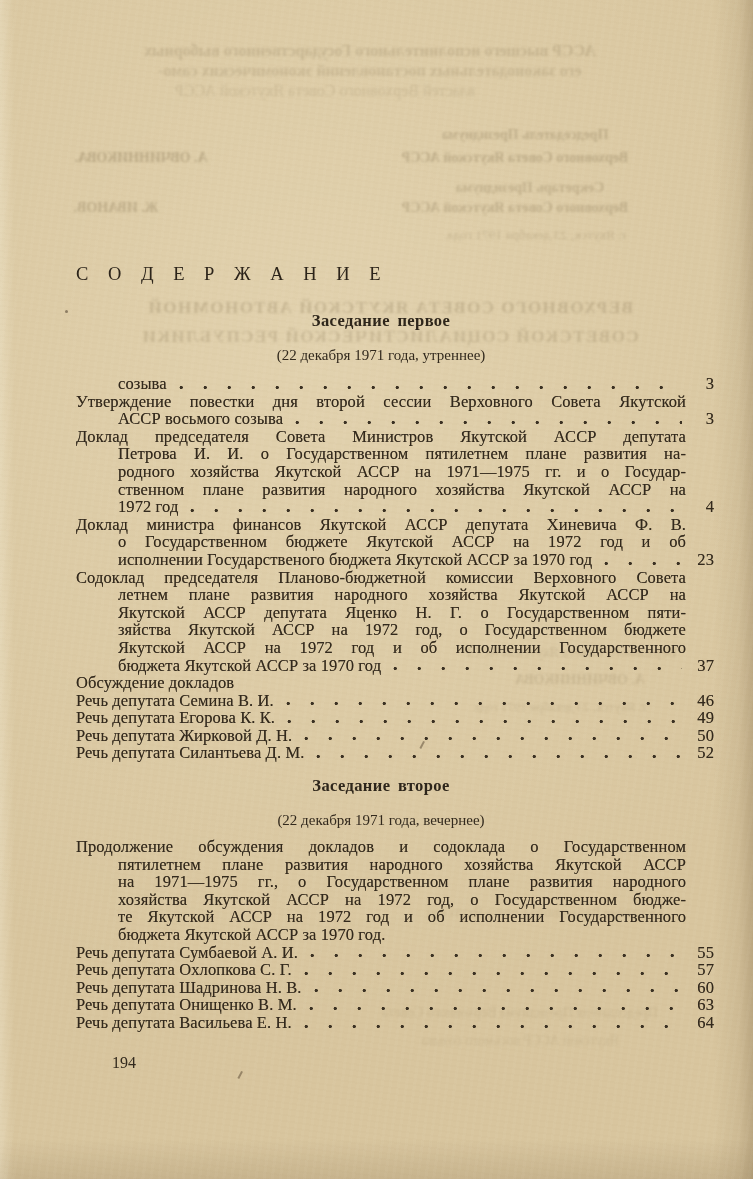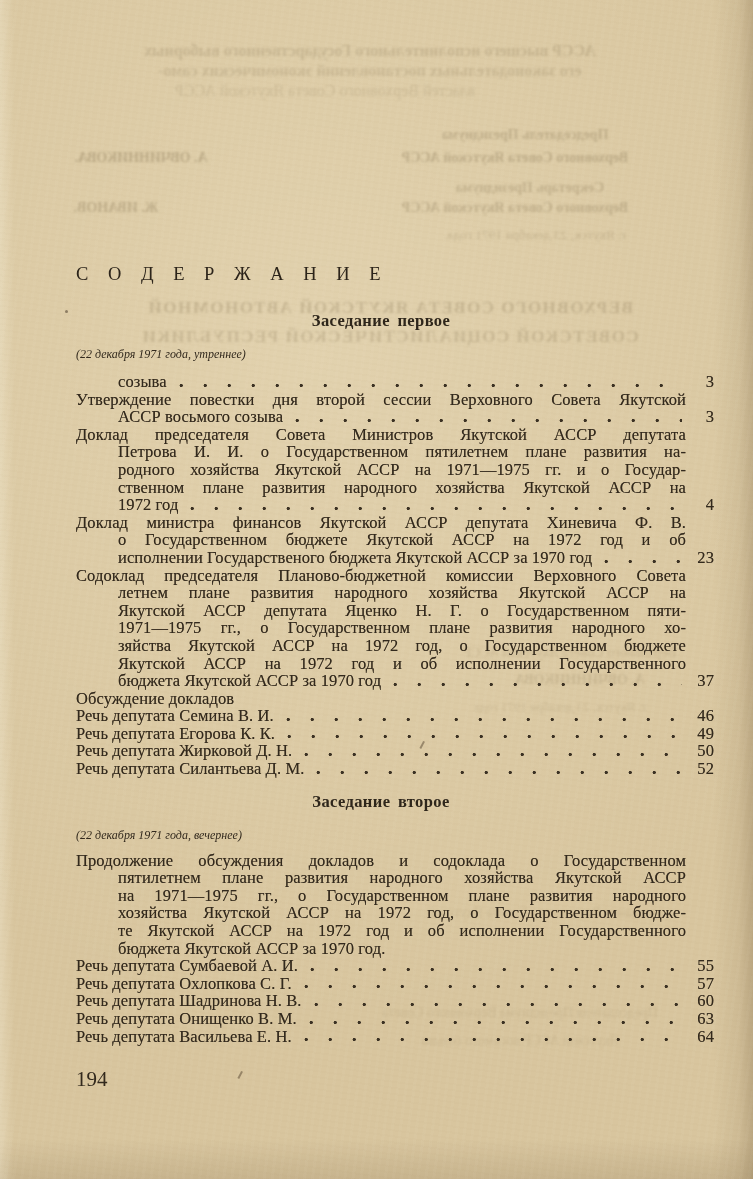--- a/index.html
+++ b/index.html
@@ -40,23 +40,22 @@
     text-align:center;
     font-weight:bold;
     font-size:16.5px;
     letter-spacing:.4px;
     word-spacing:3px;
     color:#2e261b;
   }
   .session-heading.later { margin-top:14px; }
   .session-date {
     margin:16px 28px 0 0;
-    text-align:left;
-    font-style:italic;
-    font-size:12px;
+    text-align:center;
+    font-size:15px;
   }
   .entries { margin-top:11px; }
   .entries.later { margin-top:9px; }
   .tline {
     font-size:16.5px;
     line-height:17.6px;
     letter-spacing:.1px;
     text-shadow:0 0 .4px rgba(62,48,28,.55);
   }
   .tline.cont { padding-left:42px; }
@@ -66,21 +65,21 @@
   .leader {
     flex:1 1 auto;
     align-self:flex-end;
     height:5px;
     margin:0 6px 3px 12px;
     background-image:radial-gradient(circle at 2.2px 2.5px, #3c3224 1.35px, rgba(0,0,0,0) 1.9px);
     background-size:24px 5px;
     background-repeat:repeat-x;
   }
   .pg { flex:0 0 auto; width:26px; text-align:right; }
-  .folio { margin-top:22px; font-size:21px; }
+  .folio { margin-top:22px; font-size:16px;margin-left:36px; }
   .speck { position:absolute; pointer-events:none; }
   .speck.dot { width:3px; height:3px; border-radius:50%; background:#4a3d2c; opacity:.55; }
   .speck.slash { width:8px; height:1.6px; background:#55462f; opacity:.5; transform:rotate(-62deg); }
 </style>
 </head>
 <body>
 
 <div class="page">
   <div class="ghost-layer">
       <div class="ghost" style="left: 70px; top: 42px; width: 600px; font-size: 16px; font-weight: bold; opacity: 0.2; color: rgb(111, 93, 60);">АССР высшего исполнительного Государственного выборных</div>
@@ -132,21 +131,20 @@
           <div class="tline jline">Доклад министра финансов Якутской АССР депутата Хиневича Ф. В.</div>
           <div class="tline cont jline">о Государственном бюджете Якутской АССР на 1972 год и об</div>
           <div class="tline cont flexline">
             <span class="t">исполнении Государственого бюджета Якутской АССР за 1970 год</span>
             <span class="leader"></span>
             <span class="pg">23</span>
           </div>
           <div class="tline jline">Содоклад председателя Планово-бюджетной комиссии Верховного Совета</div>
           <div class="tline cont jline">летнем плане развития народного хозяйства Якутской АССР на</div>
           <div class="tline cont jline">Якутской АССР депутата Яценко Н. Г. о Государственном пяти-</div>
-          <div class="tline cont jline">1971—1975 гг., о Государственном плане развития народного хо-</div>
           <div class="tline cont jline">зяйства Якутской АССР на 1972 год, о Государственном бюджете</div>
           <div class="tline cont jline">Якутской АССР на 1972 год и об исполнении Государственного</div>
           <div class="tline cont flexline">
             <span class="t">бюджета Якутской АССР за 1970 год</span>
             <span class="leader"></span>
             <span class="pg">37</span>
           </div>
           <div class="tline plainline">Обсуждение докладов</div>
           <div class="tline flexline">
             <span class="t">Речь депутата Семина В. И.</span>

